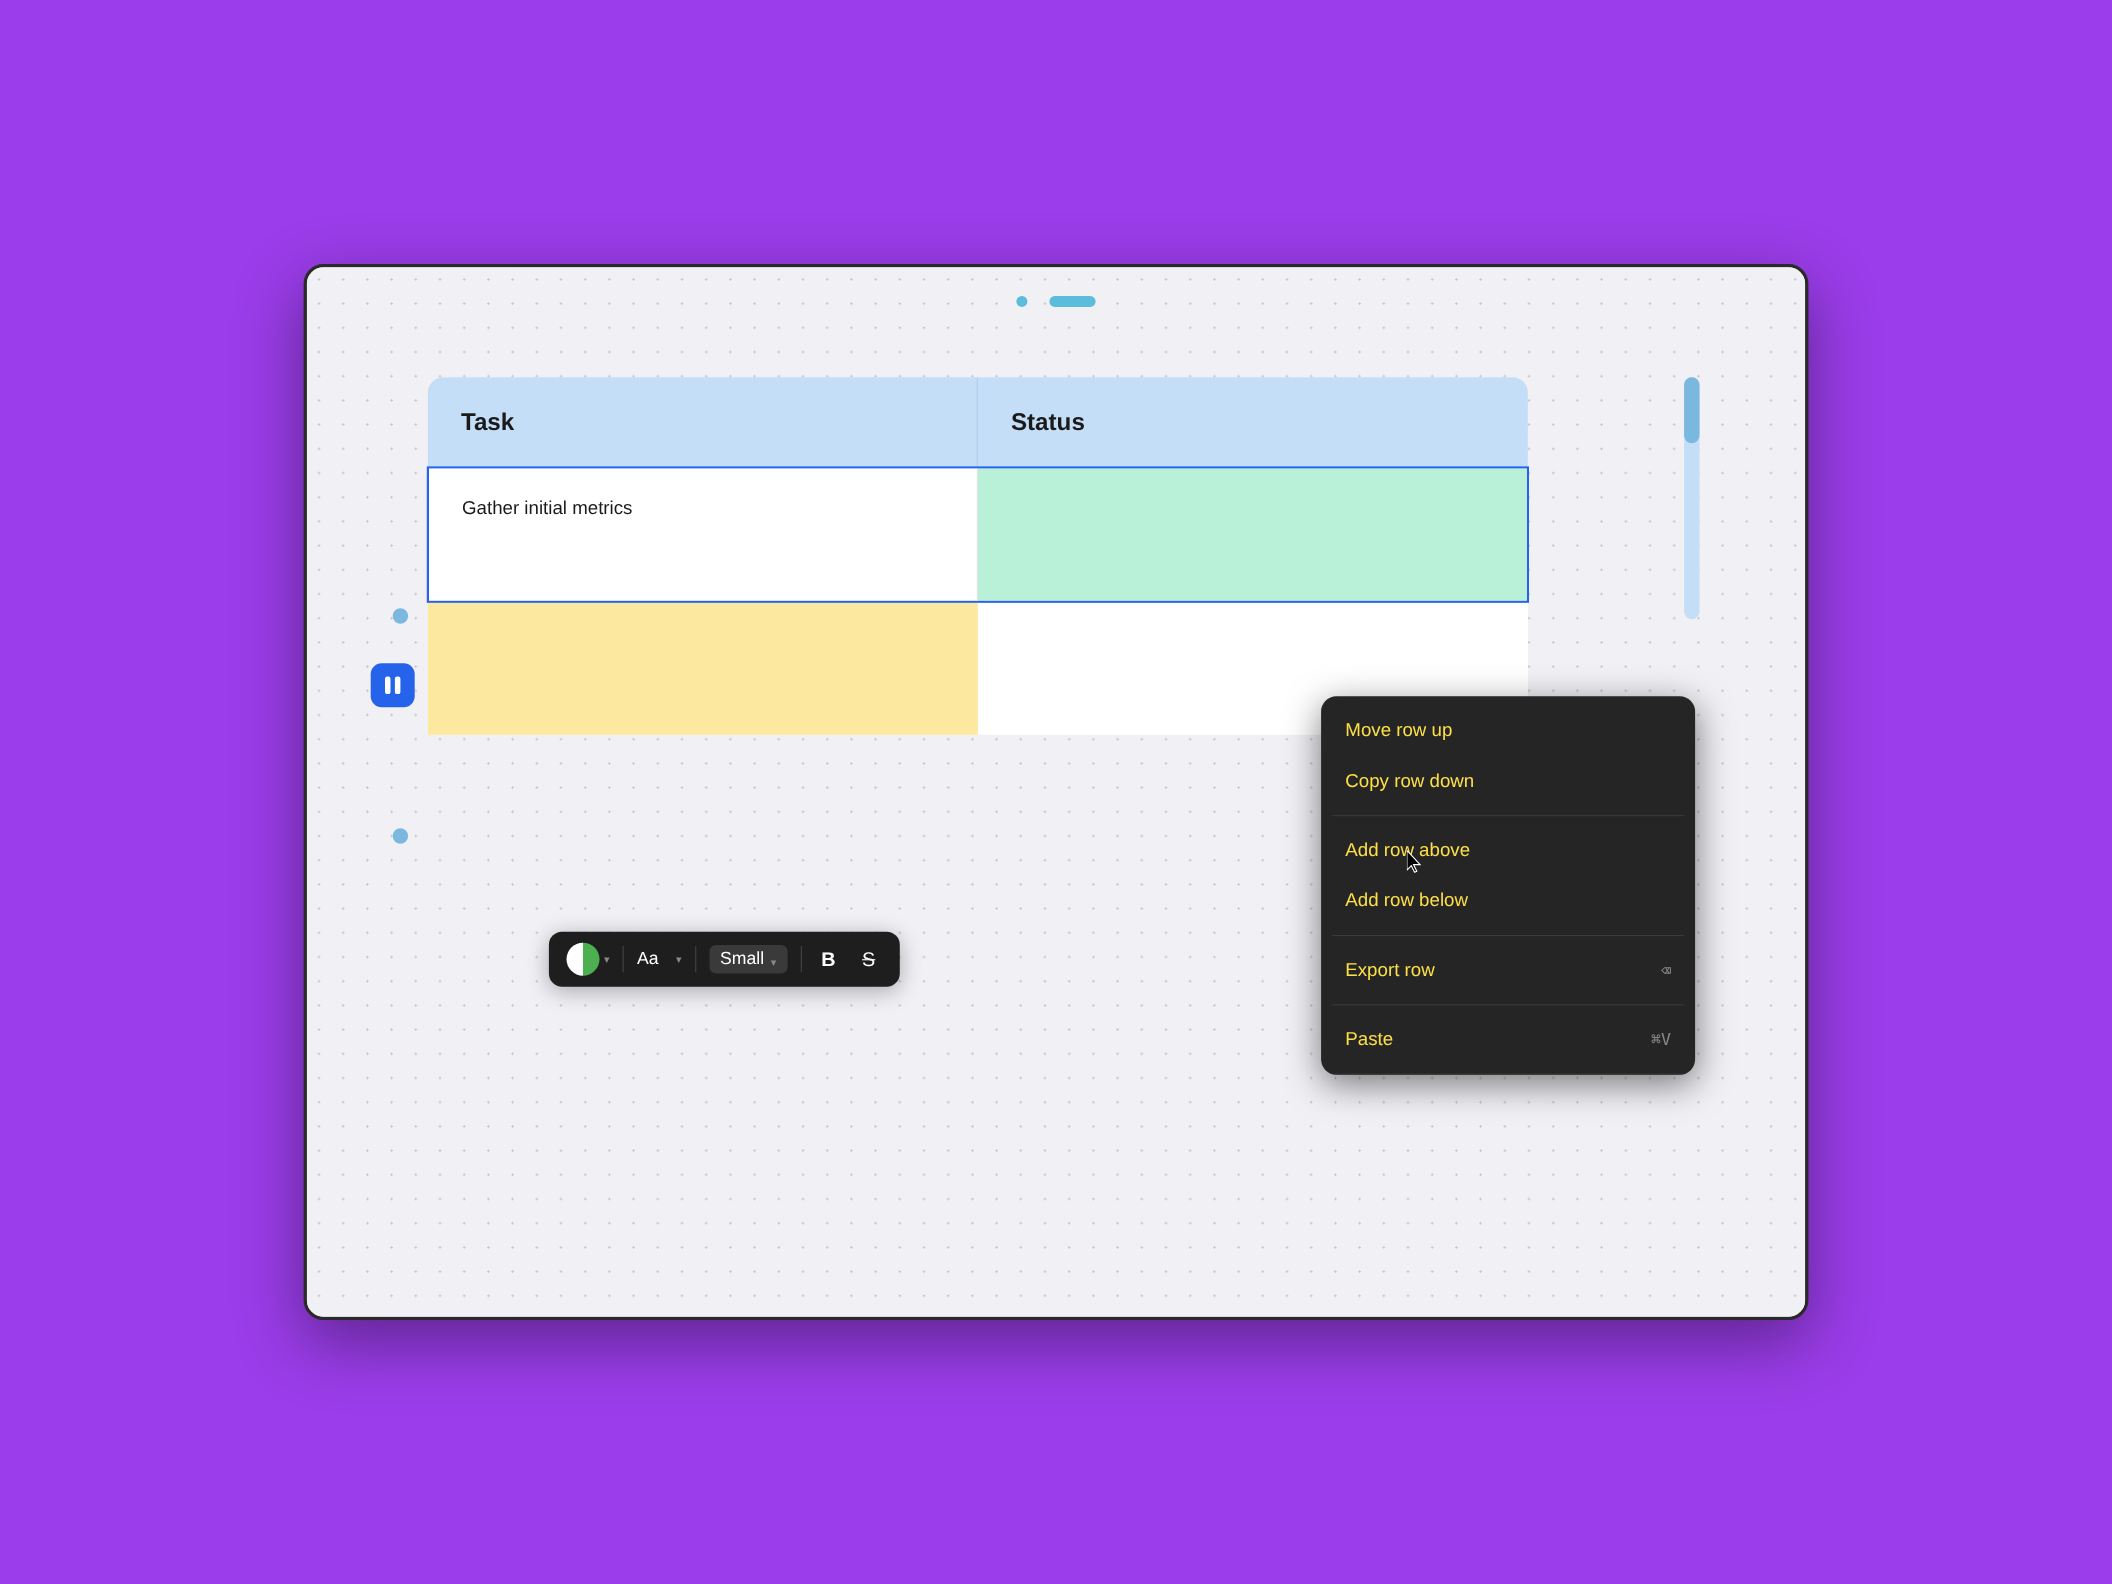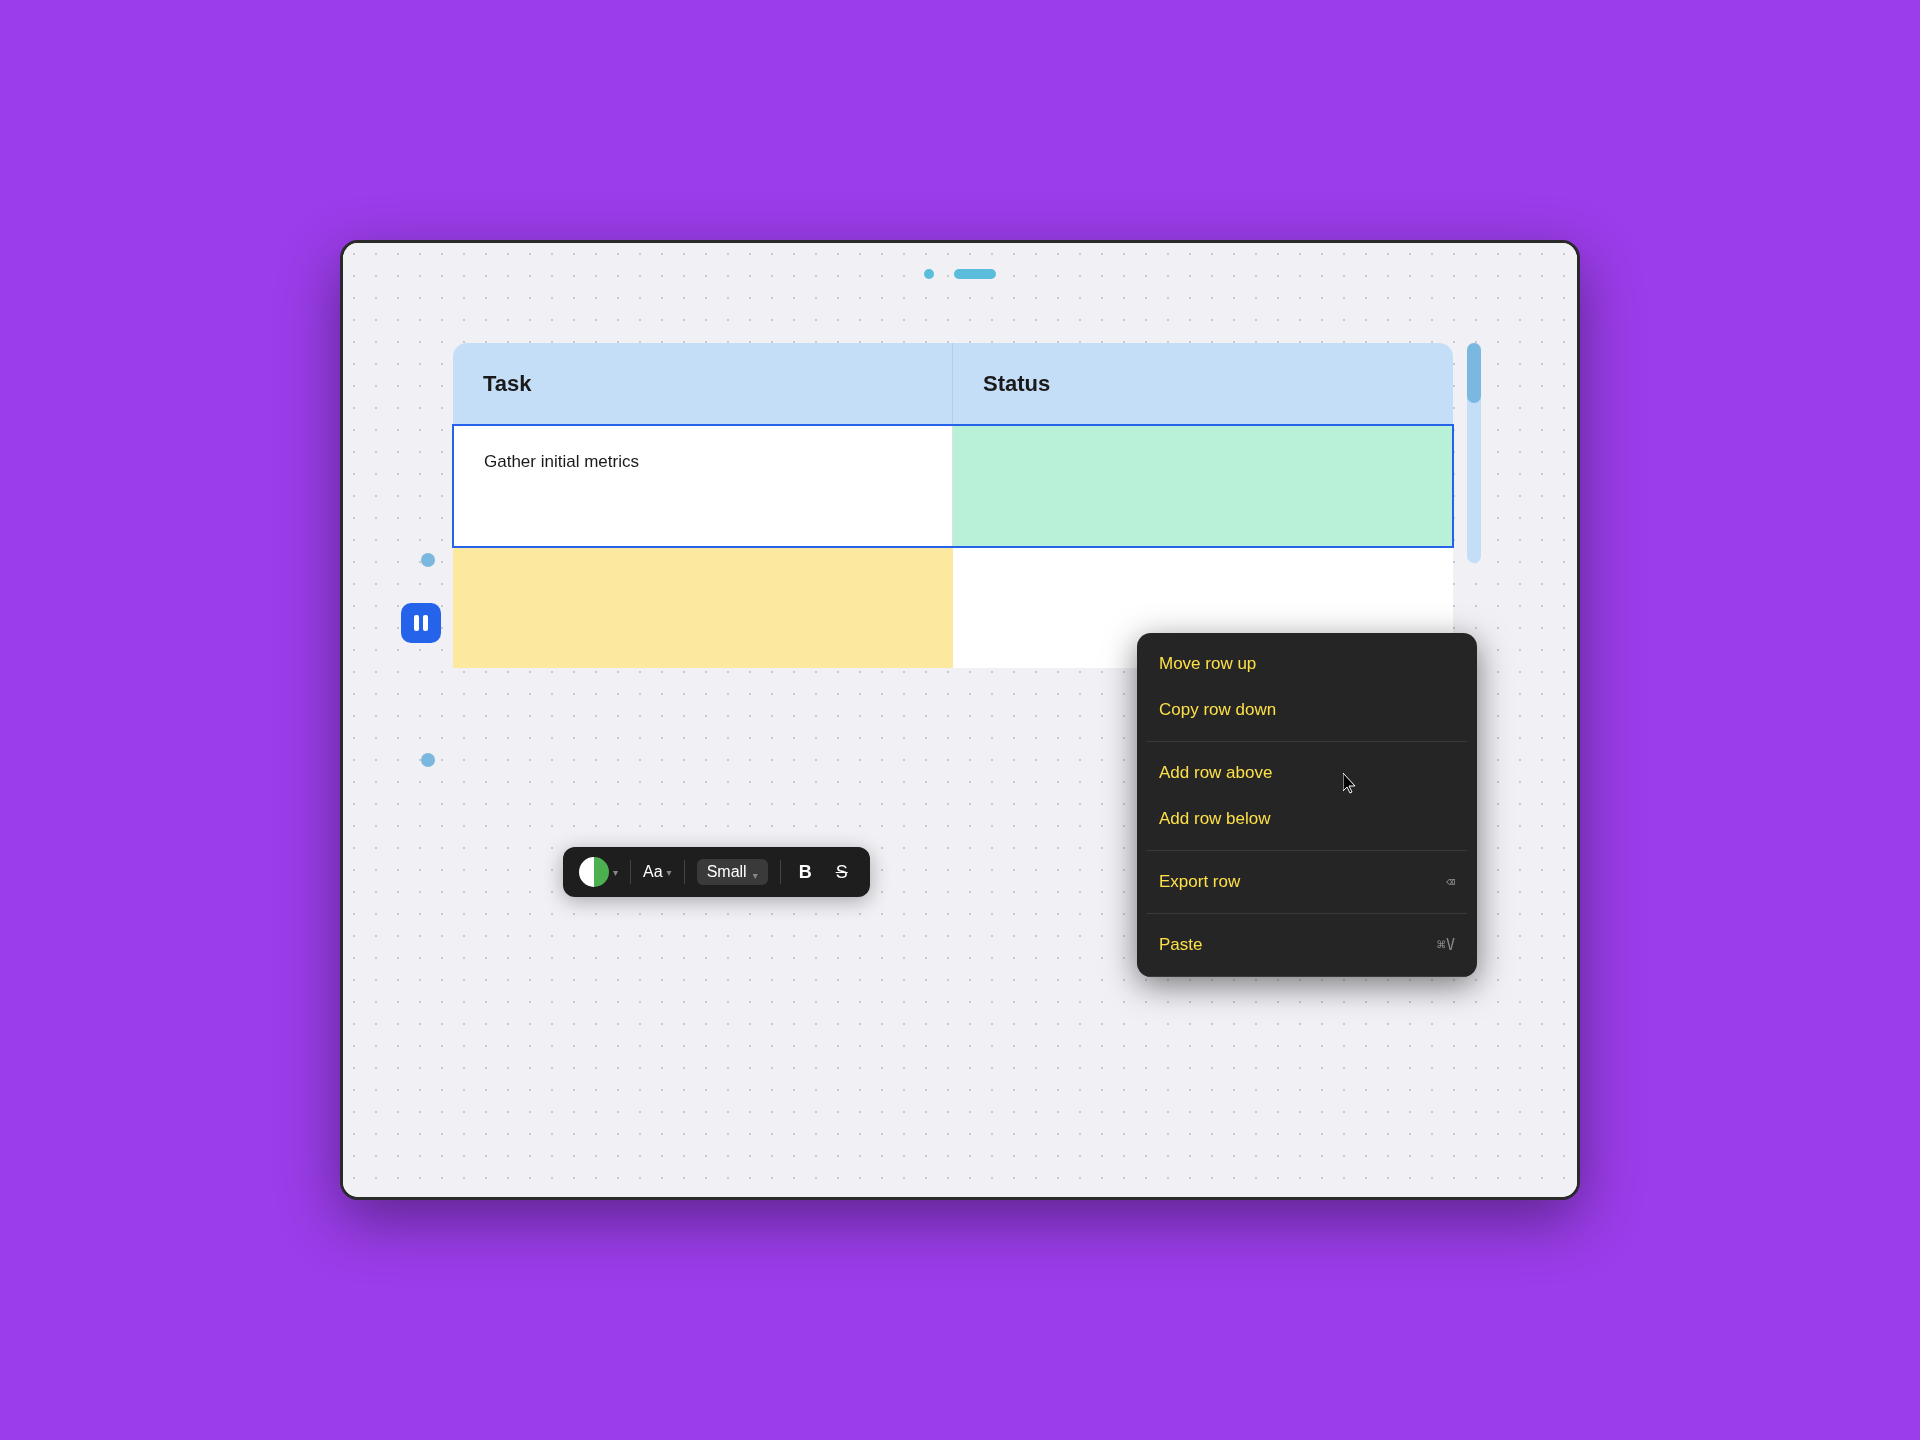--- a/index.html
+++ b/index.html
@@ -8,21 +8,21 @@
       width: 1920px;
       height: 1440px;
       background: #9b3dea;
       display: flex;
       align-items: center;
       justify-content: center;
       font-family: -apple-system, BlinkMacSystemFont, 'Segoe UI', sans-serif;
     }
 
     .window-frame {
-      width: 1240px;
+      width: 1368px;
       height: 960px;
       background: #f5f5f7;
       border-radius: 18px;
       border: 3px solid #2a2a2a;
       overflow: hidden;
       position: relative;
       box-shadow: 0 20px 60px rgba(0,0,0,0.4);
       text-decoration: underline;
     }
 
@@ -226,21 +226,21 @@
     .dropdown-arrow {
       color: #888;
       font-size: 10px;
     }
 
     .font-selector {
       color: white;
       font-size: 16px;
       display: flex;
       align-items: center;
-      gap: 4px;
+      gap: 16px;
       cursor: pointer;
       text-align: right;
     }
 
     .size-selector {
       color: white;
       font-size: 16px;
       background: #3a3a3a;
       padding: 4px 10px;
       border-radius: 6px;

